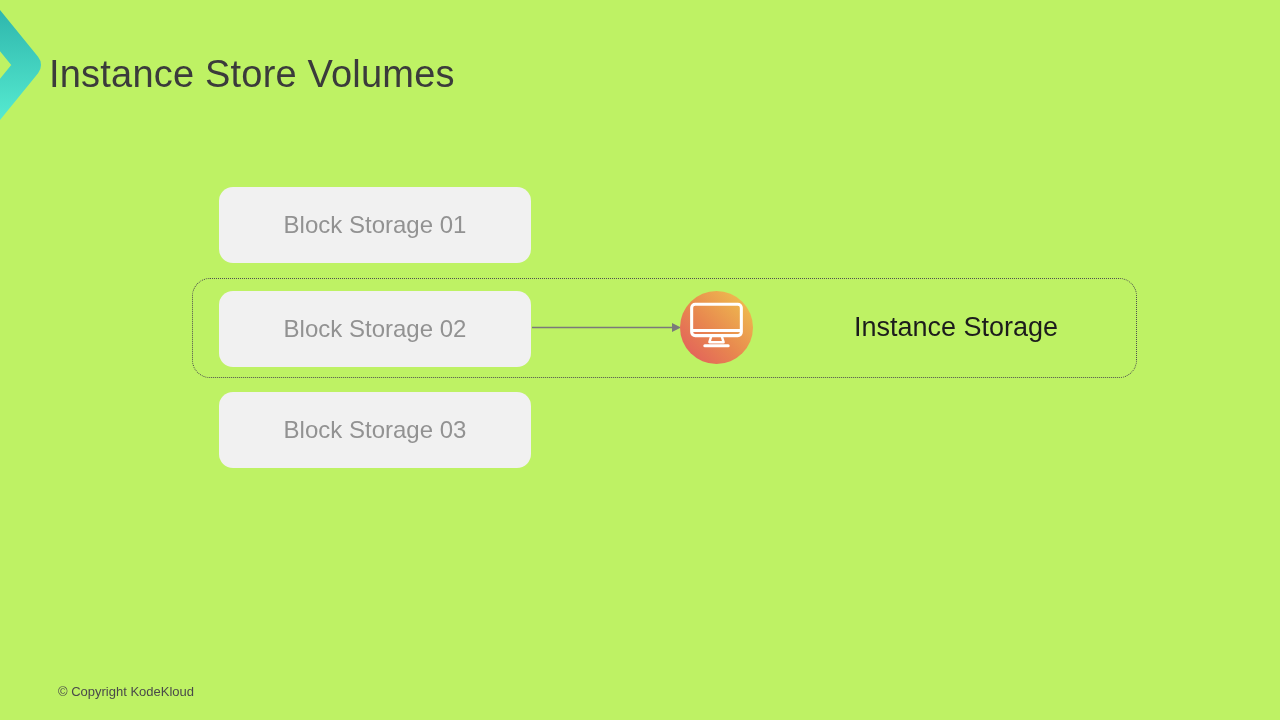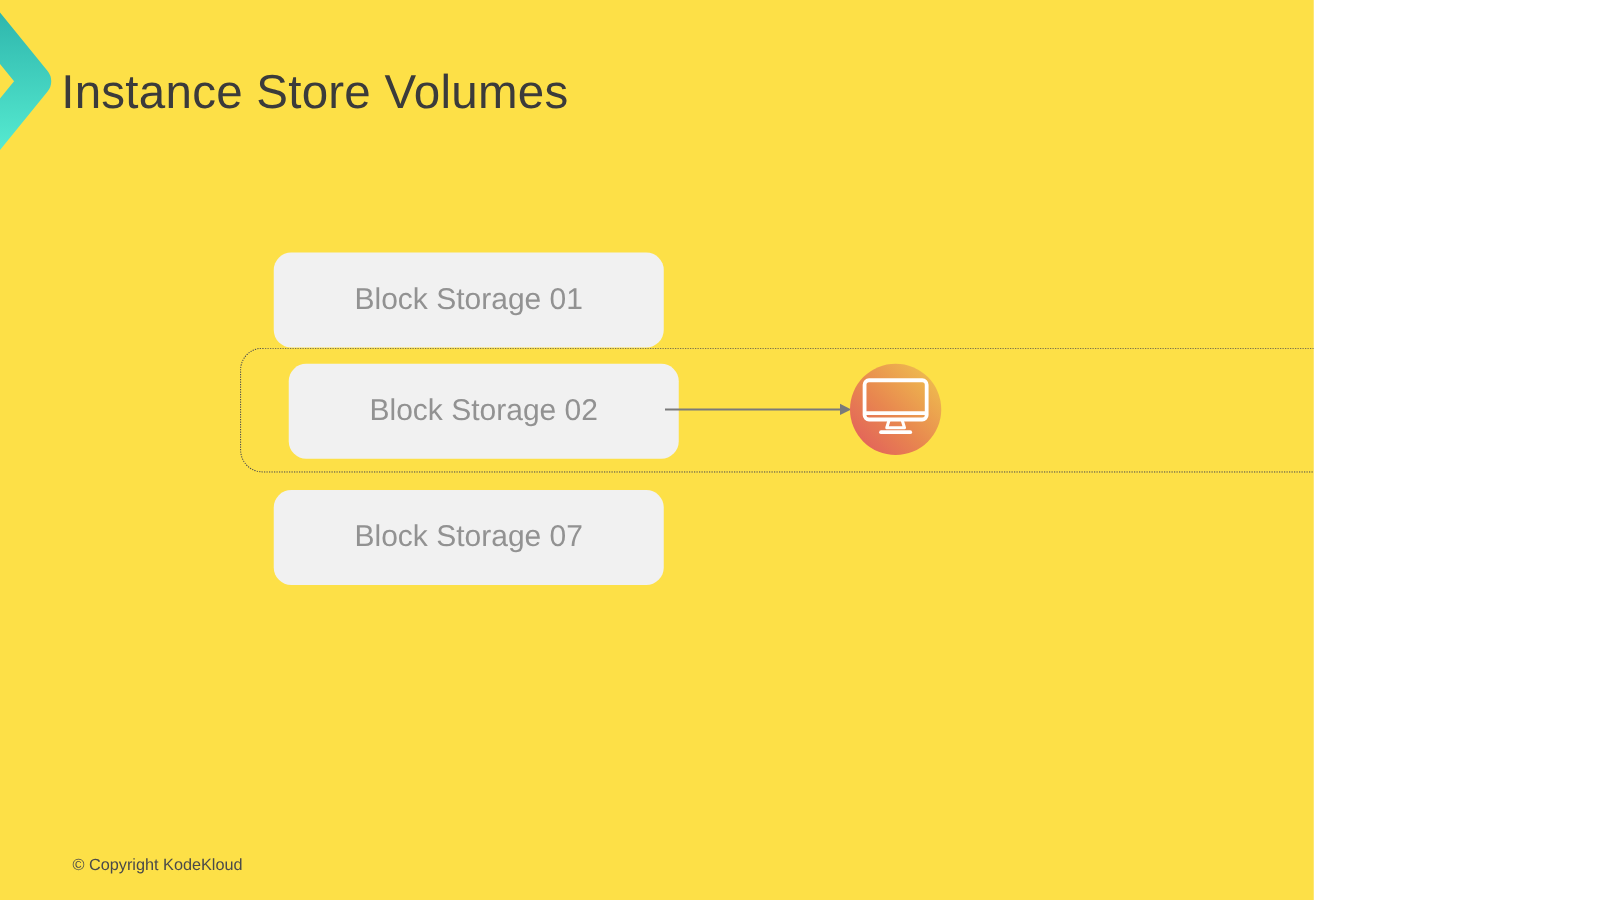--- a/index.html
+++ b/index.html
@@ -1,20 +1,20 @@
 <!DOCTYPE html>
 <html><head>
 <meta charset="utf-8">
 <style>
   html, body { margin: 0; padding: 0; background: #ffffff; }
   .slide {
     position: relative;
-    width: 1051px;
+    width: 1280px;
     height: 720px;
-    background: #fde047;
+    background: #bef264;
     overflow: hidden;
     font-family: "Liberation Sans", "DejaVu Sans", sans-serif;
   }
   .logo {
     position: absolute;
     left: 0;
     top: 5px;
   }
   .title {
     position: absolute;
@@ -46,22 +46,22 @@
     height: 76px;
     background: #f1f1f1;
     border-radius: 14px;
     display: flex;
     align-items: center;
     justify-content: center;
     font-size: 24px;
     color: #929292;
     white-space: nowrap;
   }
-  .bs-pos-1 { top: 202px; text-align: center; }
-  .bs-pos-2 { top: 291px; margin-left: 12px; }
+  .bs-pos-1 { top: 187px; text-align: center; }
+  .bs-pos-2 { top: 291px; }
   .bs-pos-3 { top: 392px; }
   .bs-pos-4 { top: 492px; }
   .arrow-svg {
     position: absolute;
     left: 531px;
     top: 320px;
   }
   .instance-icon {
     position: absolute;
     left: 680px;
@@ -111,33 +111,34 @@
 
   <div class="highlight-box"></div>
 
   <div class="bs-box bs-pos-1">
     <span>Block Storage 01</span>
   </div>
   <div class="bs-box bs-pos-2">
     <span>Block Storage 02</span>
   </div>
   <div class="bs-box bs-pos-3">
-    <span>Block Storage 07</span>
+    <span>Block Storage 03</span>
   </div>
 
   <svg class="arrow-svg" width="152" height="15" viewBox="0 0 152 15" aria-hidden="true">
     <line x1="1" y1="7.5" x2="142" y2="7.5" stroke="#7a7a7a" stroke-width="1.6"></line>
     <polygon points="141,3 150,7.5 141,12" fill="#7a7a7a"></polygon>
   </svg>
 
   <div class="instance-icon">
     <svg width="73" height="73" viewBox="0 0 72 72" aria-hidden="true">
       <rect x="11.5" y="13" width="49" height="31" rx="3.5" fill="none" stroke="#ffffff" stroke-width="3"></rect>
       <line x1="11.5" y1="39" x2="60.5" y2="39" stroke="#ffffff" stroke-width="3"></line>
       <path d="M31,44 L29,50.5 L43,50.5 L41,44" fill="none" stroke="#ffffff" stroke-width="2.4" stroke-linejoin="round"></path>
       <line x1="24.5" y1="54" x2="47.5" y2="54" stroke="#ffffff" stroke-width="3" stroke-linecap="round"></line>
     </svg>
   </div>
 
+  <div class="instance-label">Instance Storage</div>
 
   <div class="copyright">© Copyright KodeKloud</div>
 
 </div>
 
 </body></html>

